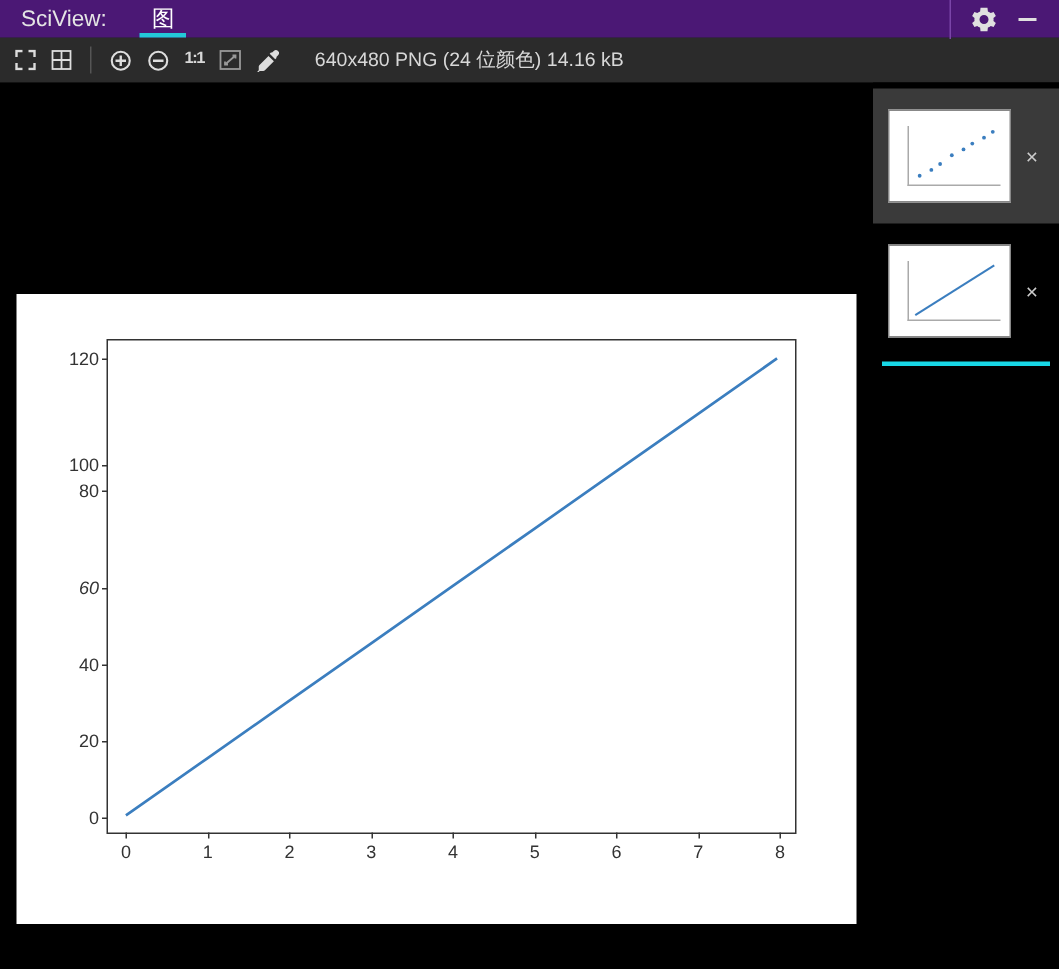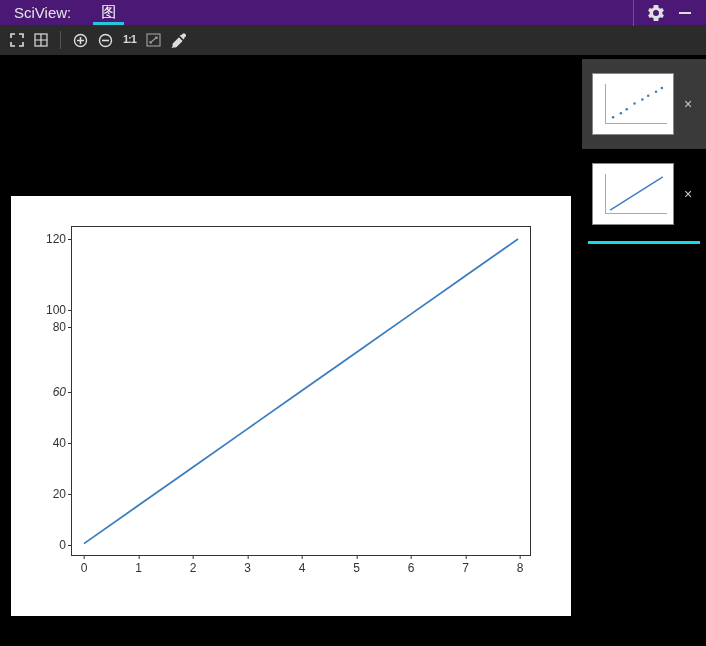--- a/index.html
+++ b/index.html
@@ -264,20 +264,21 @@
         <rect x="1" y="1" width="13" height="12"></rect>
           <path d="M4 10l7-6M9 4h2v2M6 10H4V8"></path>
       </svg>
     </span>
     <span class="icon-btn">
       <svg width="15" height="15" viewBox="0 0 15 15">
           <path fill="#ddd" d="M11.5 1a2 2 0 012.9 2.8l-1.3 1.3 0.4 0.4-1 1-3.7-3.7 1-1 0.4 0.4zM8 4.3l3.6 3.6-6 6c-.3.3-.7.5-1.1.5H2.1l-1 1-.6-.6 1-1V11.4c0-.4.2-.8.5-1.1z"></path>
         </svg>
     </span>
   </div>
+  <span class="info">640x480 PNG (24 位颜色) 14.16 kB</span>
 </div>
 
 <div class="main">
   <div class="viewer">
     <div class="plot-surface">
       <div class="axes" id="axes">
         <svg class="chart-line" id="line-svg" preserveAspectRatio="none" viewBox="0 0 460 330">
             <path d="M12 318 L66.5 279.75 L121 241.5 L175.5 203.25 L230 165 L284.5 126.75 L339 88.5 L393.5 50.25 L448 12 " stroke="#3b7ebf" stroke-width="1.8" fill="none"></path>
           </svg>
       <div class="ytick" style="top: 318px;">0</div>

